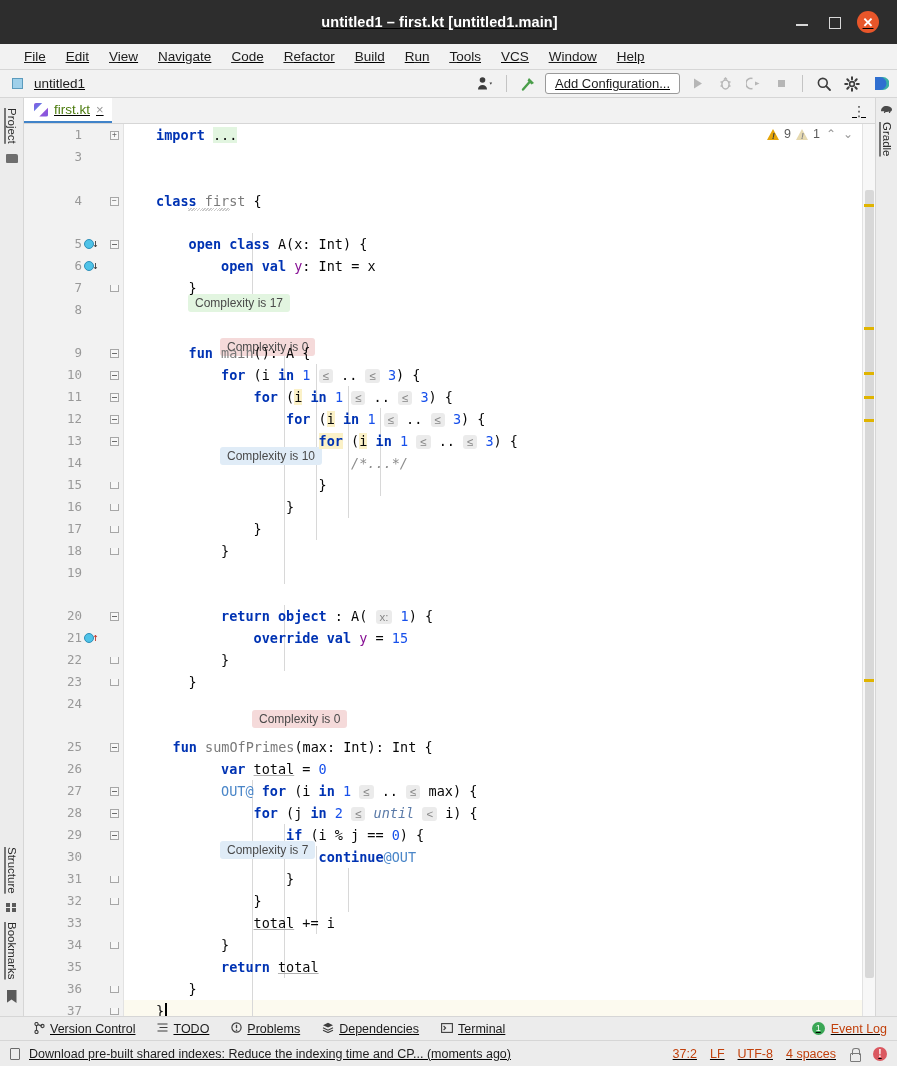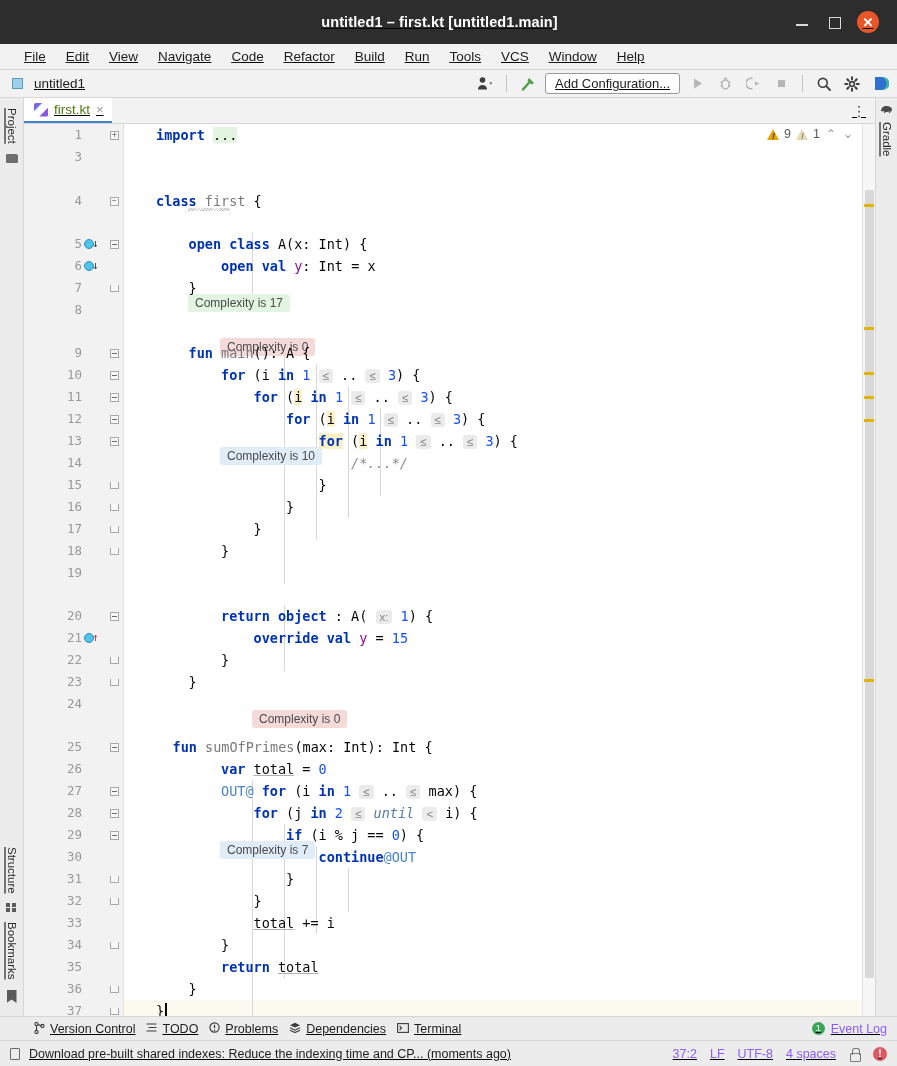--- a/index.html
+++ b/index.html
@@ -316,21 +316,21 @@
     cursor: pointer; padding-top: 3px;
   }
   .elephant { font-size: 11px; color: #4a4a4a; margin-bottom: 2px; }
 
   
   .toolwin-bar {
     height: 24px; min-height: 24px;
     background: #ececec;
     border-top: 1px solid #d6d6d6;
     display: flex; align-items: center;
-    padding: 0 10px 0 34px; gap: 11px;
+    padding: 0 10px 0 34px; gap: 22px;
   }
   .twb {
     display: flex; align-items: center; gap: 5px;
     font-size: 12.5px; color: #1d1d1d; cursor: pointer; white-space: nowrap;
   }
   .twb .gi { font-size: 11px; color: #4a4a4a; line-height: 1; }
   .twb-right { margin-left: auto; display: flex; align-items: center; gap: 6px; }
   .evt-badge {
     width: 13px; height: 13px; border-radius: 50%;
     background: #3aa655; color: #fff; font-size: 9px;
@@ -342,21 +342,21 @@
     background: #ececec;
     border-top: 1px solid #d6d6d6;
     display: flex; align-items: center;
     padding: 0 10px 0 10px; gap: 9px;
   }
   .sb-msg { font-size: 12.5px; color: #1d1d1d; white-space: nowrap; }
   .sb-doc {
     width: 10px; height: 12px; border: 1.4px solid #6b6b6b; border-radius: 1px;
   }
   .sb-right { margin-left: auto; display: flex; align-items: center; gap: 13px; }
-  .sb-item { font-size: 12.5px; color: #8b5cf6; cursor: pointer; white-space: nowrap; }
+  .sb-item { font-size: 12.5px; color: #c2410c; cursor: pointer; white-space: nowrap; }
   .lock-ico { width: 11px; height: 12px; position: relative; }
   .lock-ico::before {
     content:""; position:absolute; left:1px; top:5px; width:9px; height:7px;
     border:1.4px solid #7a7a7a; border-radius:1px;
   }
   .lock-ico::after {
     content:""; position:absolute; left:3px; top:0px; width:6px; height:6px;
     border:1.4px solid #7a7a7a; border-bottom:none; border-radius:3px 3px 0 0;
   }
   .err-ico {

